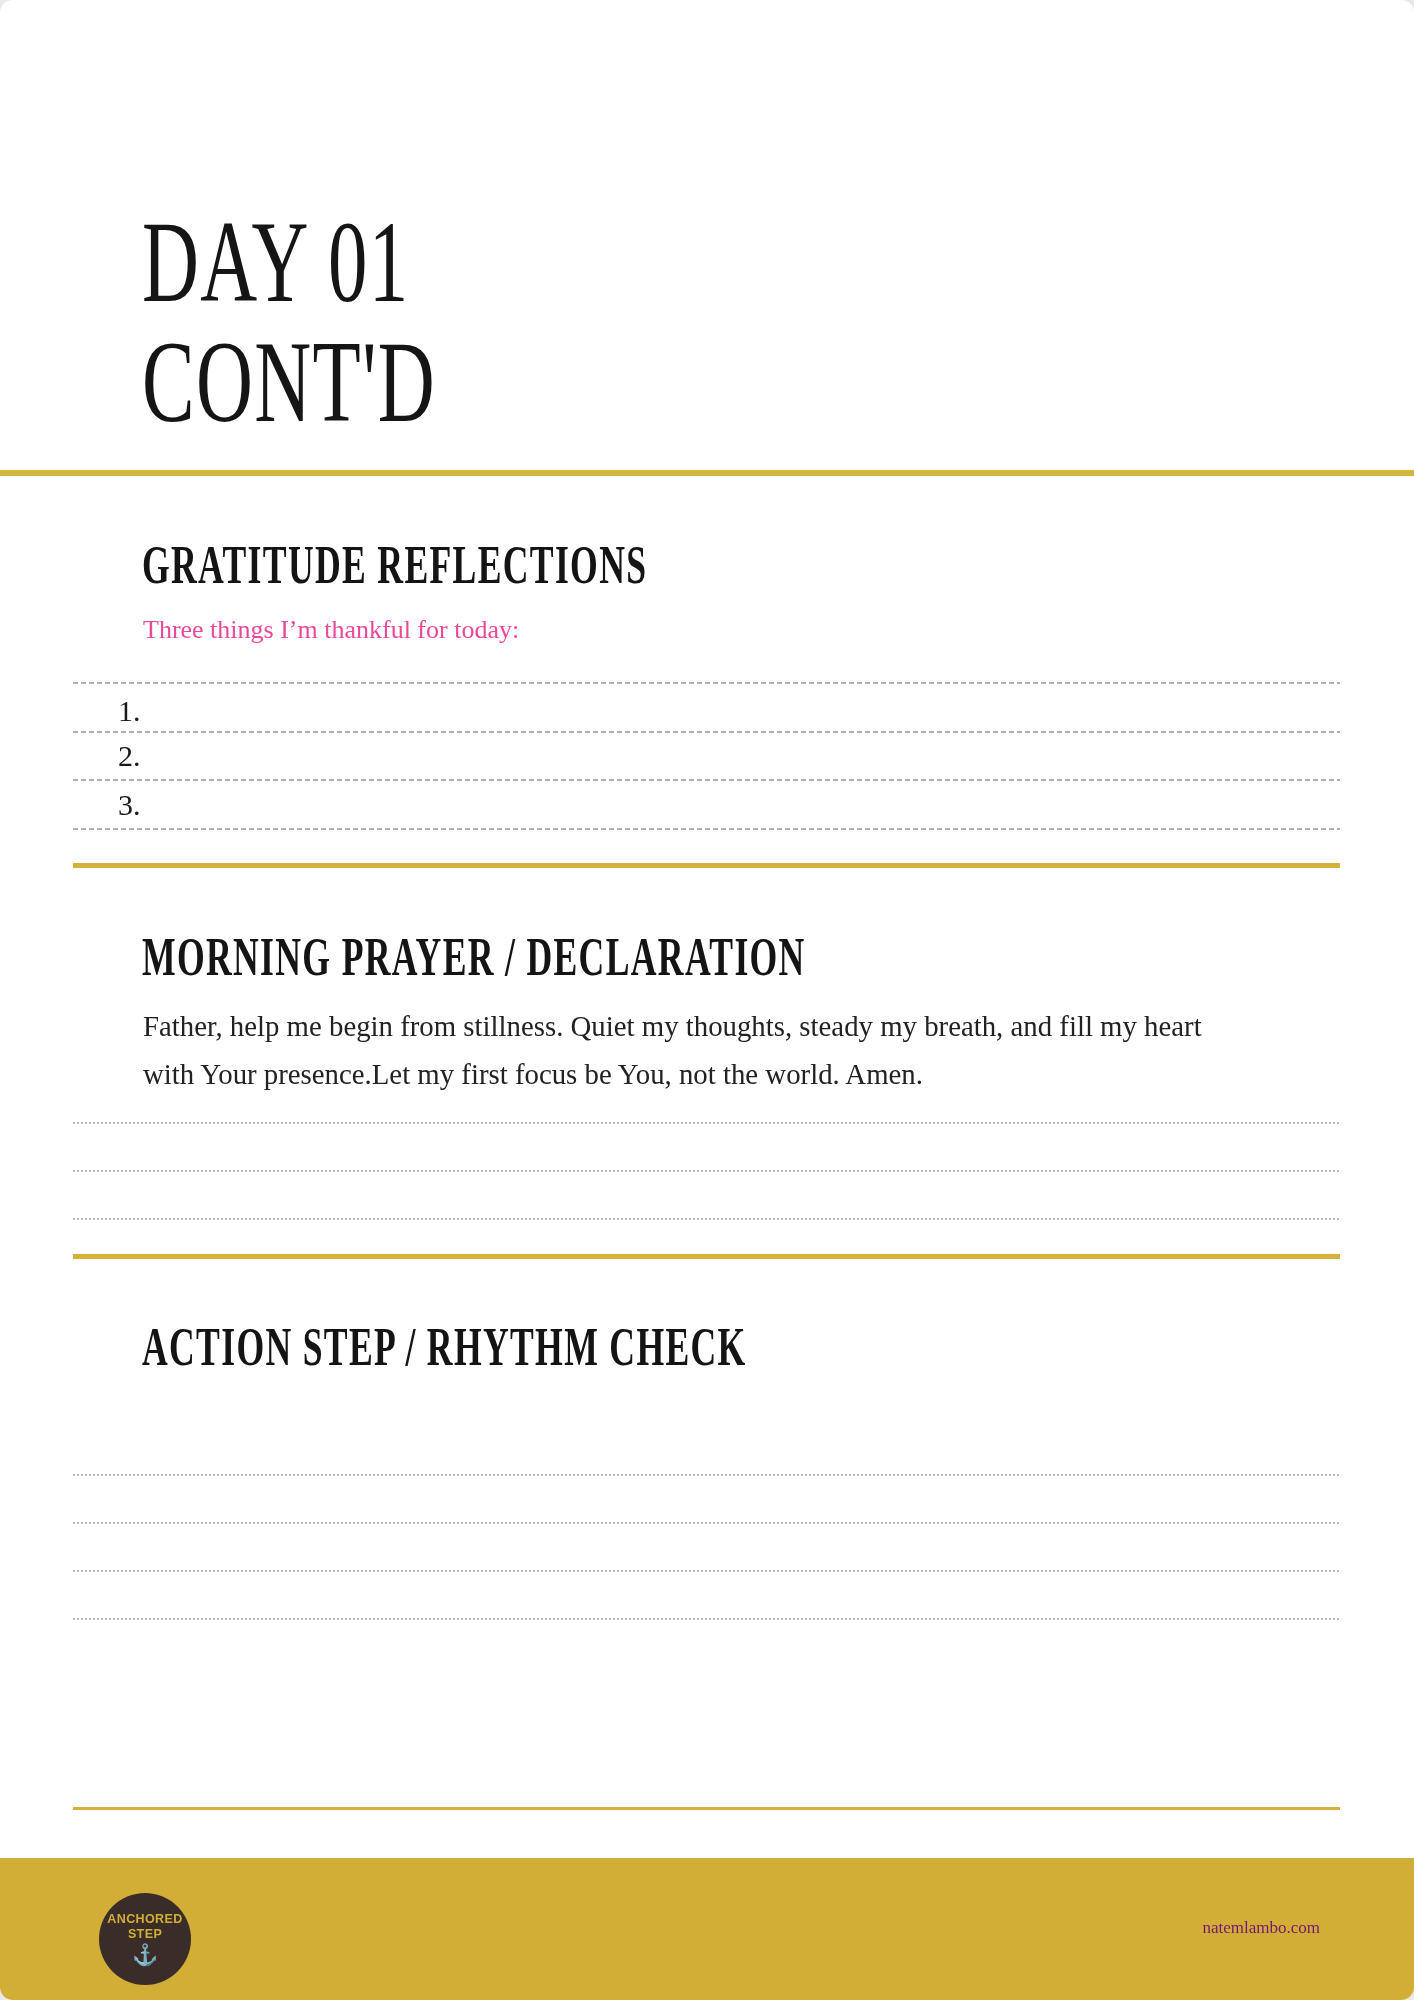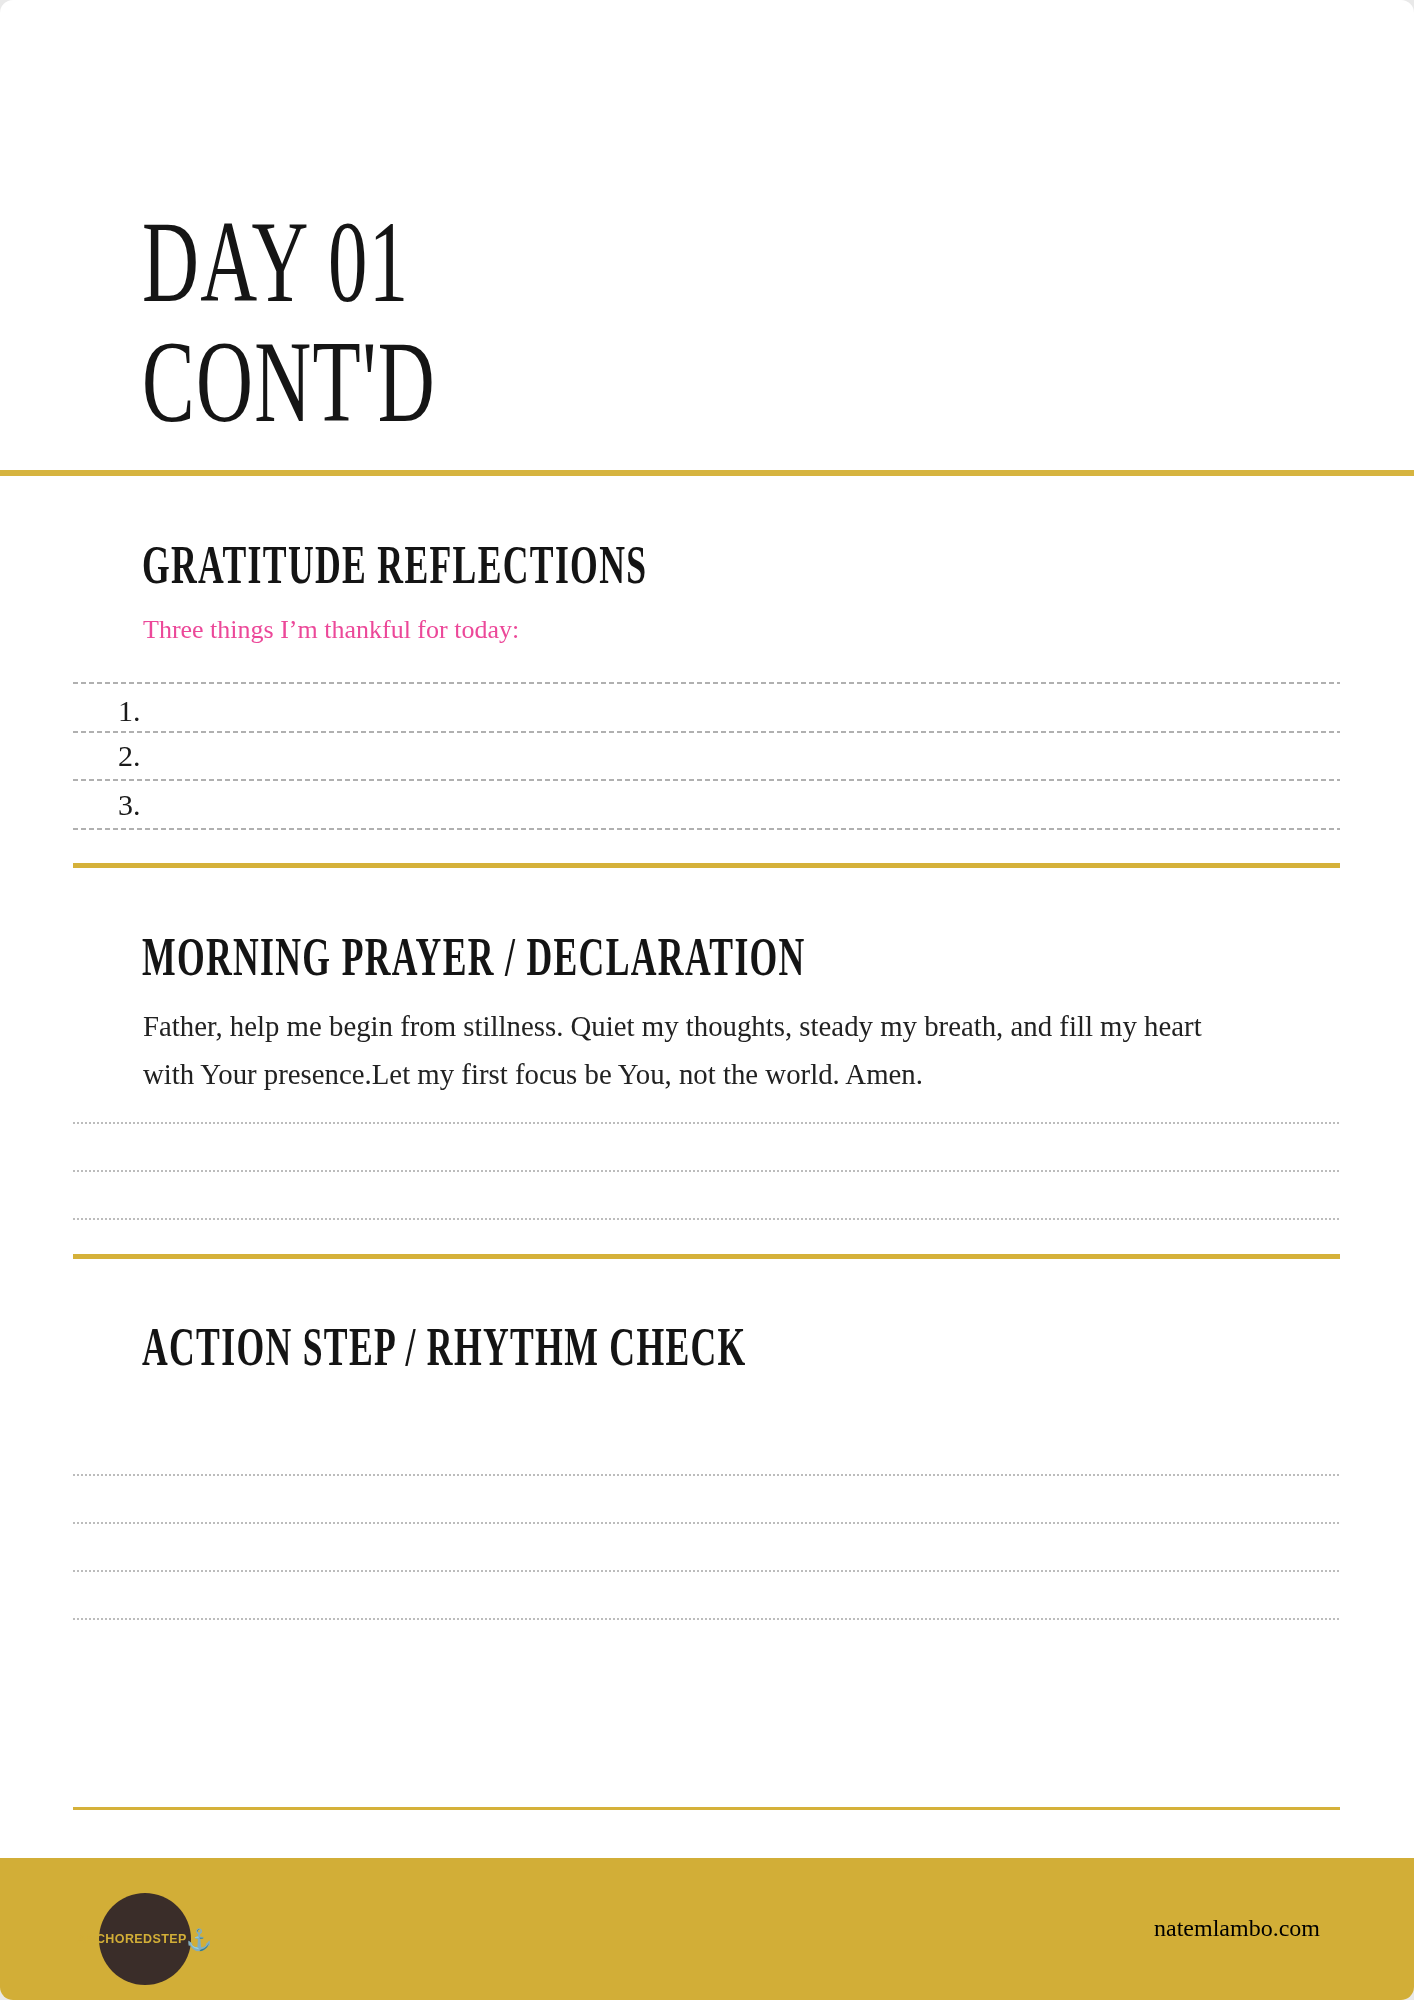--- a/index.html
+++ b/index.html
@@ -39,27 +39,27 @@
     position:absolute;left:118px;font-size:30px;line-height:30px;color:#1a1a1a;
   }
   .divider{position:absolute;left:73px;width:1267px;height:5px;background:#D5B13A;}
   .rule-prefooter{position:absolute;left:73px;top:1807px;width:1267px;height:3px;background:#D5B13A;}
   .footer{
     position:absolute;left:0;top:1858px;width:1414px;height:142px;background:#D2AE37;
   }
   .logo{
     position:absolute;left:99px;top:35px;width:92px;height:92px;border-radius:50%;
     background:#3A2D29;color:#D2AE37;
-    display:flex;flex-direction:row;align-items:center;justify-content:center;
+    display:flex;flex-direction:column;align-items:center;justify-content:center;
     font-family:"Liberation Sans",sans-serif;text-align:center;
   }
   .logo .l1{font-size:12.5px;font-weight:700;letter-spacing:0.4px;line-height:15px;}
   .logo .anchor{font-size:21px;line-height:22px;margin-top:2px;}
   .website{
-    position:absolute;right:94px;top:55px;font-size:24px;line-height:30px;color:#000000;
+    position:absolute;right:94px;top:55px;font-size:17px;line-height:30px;color:#701a75;
   }
 </style>
 </head>
 <body>
 
 <div class="page">
 
   <h1 class="title">
     <div>DAY 01</div>
     <div>CONT'D</div>

